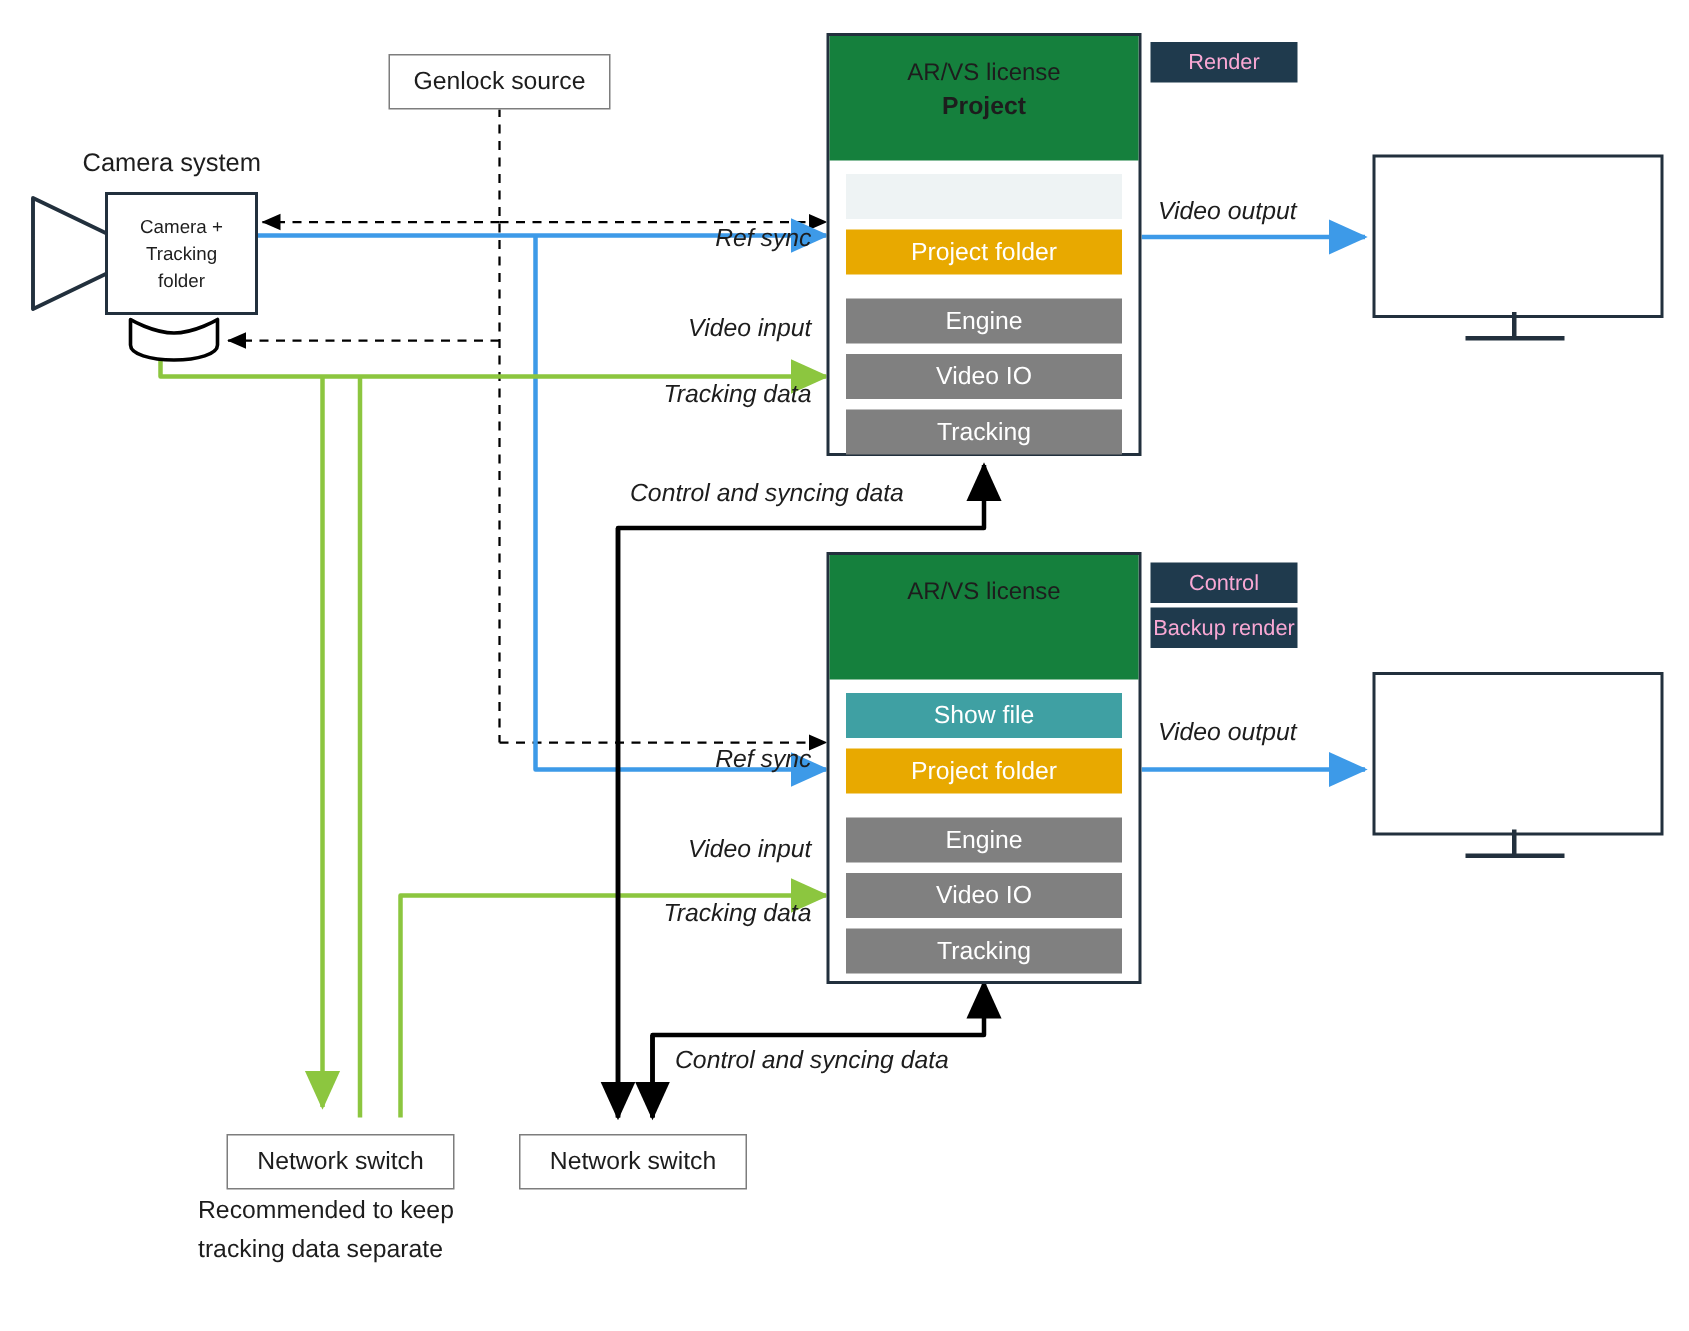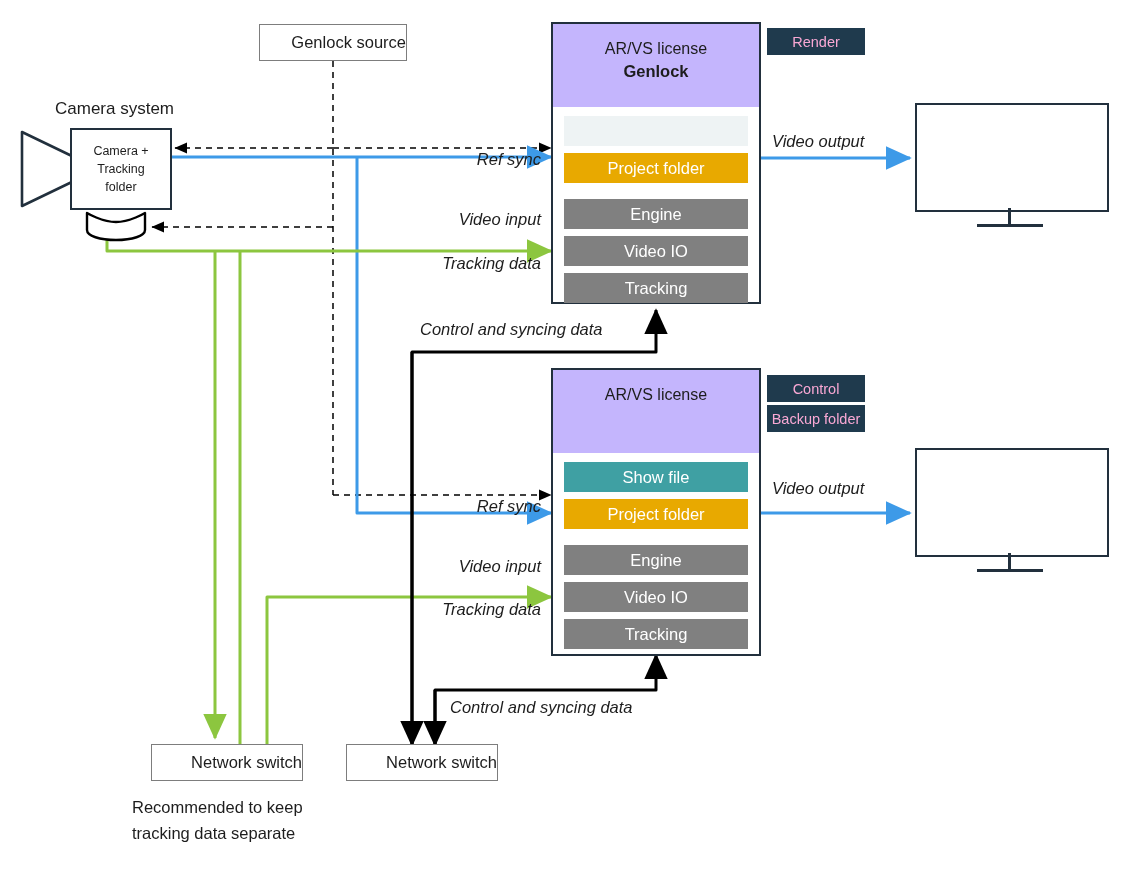--- a/index.html
+++ b/index.html
@@ -3,28 +3,28 @@
 <meta charset="utf-8">
 <style>
   html,body{margin:0;padding:0;background:#ffffff;}
   body{font-family:"Liberation Sans","DejaVu Sans",sans-serif;color:#1d1d1d;}
   #stage{position:relative;width:1126px;height:887px;background:#fff;overflow:hidden;}
   #wires{position:absolute;left:0;top:0;width:1126px;height:887px;}
 
   .node{position:absolute;box-sizing:border-box;}
 
   
-  .rectbox{border:1.6px solid #7d7d7d;background:#fff;display:flex;align-items:center;justify-content:flex-end;
-           font-size:16.5px;color:#1d1d1d;}
+  .rectbox{border:1.6px solid #7d7d7d;background:#fff;display:flex;align-items:center;justify-content:center;
+           font-size:16.5px;color:#1d1d1d;margin-top:12px;}
   .camerabox{border:2.2px solid #22303d;background:#fff;display:flex;align-items:center;justify-content:center;
            text-align:center;font-size:12.5px;line-height:1.45;color:#1d1d1d;}
 
   
   .panel{border:2.2px solid #22303d;background:#fff;}
-  .panel-head{background:#c4b5fd;text-align:center;padding-top:13px;font-size:16px;color:#1d1d1d;line-height:1.45;}
+  .panel-head{background:#15803d;text-align:center;padding-top:13px;font-size:16px;color:#1d1d1d;line-height:1.45;}
   .panel-head .sub{font-weight:bold;font-size:16.5px;display:block;}
   .panel-body{padding:9px 11px 10px 11px;}
   .slot{height:30px;display:flex;align-items:center;justify-content:center;font-size:16.5px;color:#fff;margin-bottom:7px;}
   .slot.empty{background:#eef3f4;}
   .slot.teal{background:#3fa0a3;}
   .slot.amber{background:#e8a900;}
   .slot.grey{background:#808080;}
   .gap{height:9px;}
 
   
@@ -114,21 +114,21 @@
     <path d="M3,5 C3,5 18,14 32,14 C46,14 61,5 61,5 L61,22 C61,28 48,32 32,32 C16,32 3,28 3,22 Z" fill="#fff" stroke="#000" stroke-width="2.4" stroke-linejoin="round"></path>
   </svg>
 
   <div class="node rectbox" style="left:259px;top:24px;width:148px;height:37px;">
     <span>Genlock source</span>
   </div>
 
   <div class="node panel" style="left:551px;top:22px;width:210px;height:282px;">
     <div class="panel-head" style="height:70px;">
       <span>AR/VS license</span>
-      <span class="sub">Genlock</span>
+      <span class="sub">Project</span>
     </div>
     <div class="panel-body">
       <div class="slot empty"></div>
       <div class="slot amber">Project folder</div>
       <div class="gap"></div>
       <div class="slot grey">Engine</div>
       <div class="slot grey">Video IO</div>
       <div class="slot grey">Tracking</div>
     </div>
   </div>
@@ -143,21 +143,21 @@
       <div class="slot teal">Show file</div>
       <div class="slot amber">Project folder</div>
       <div class="gap"></div>
       <div class="slot grey">Engine</div>
       <div class="slot grey">Video IO</div>
       <div class="slot grey">Tracking</div>
     </div>
   </div>
 
   <div class="badge" style="left:767px;top:375px;width:98px;">Control</div>
-  <div class="badge" style="left:767px;top:405px;width:98px;">Backup folder</div>
+  <div class="badge" style="left:767px;top:405px;width:98px;">Backup render</div>
 
   <div class="monitor-screen" style="left:915px;top:103px;width:190px;height:105px;"></div>
   <div class="monitor-neck" style="left:1008px;top:208px;width:3px;height:18px;"></div>
   <div class="monitor-base" style="left:977px;top:224px;width:66px;height:3px;"></div>
 
   <div class="monitor-screen" style="left:915px;top:448px;width:190px;height:105px;"></div>
   <div class="monitor-neck" style="left:1008px;top:553px;width:3px;height:18px;"></div>
   <div class="monitor-base" style="left:977px;top:569px;width:66px;height:3px;"></div>
 
   <div class="node rectbox" style="left:151px;top:744px;width:152px;height:37px;">

